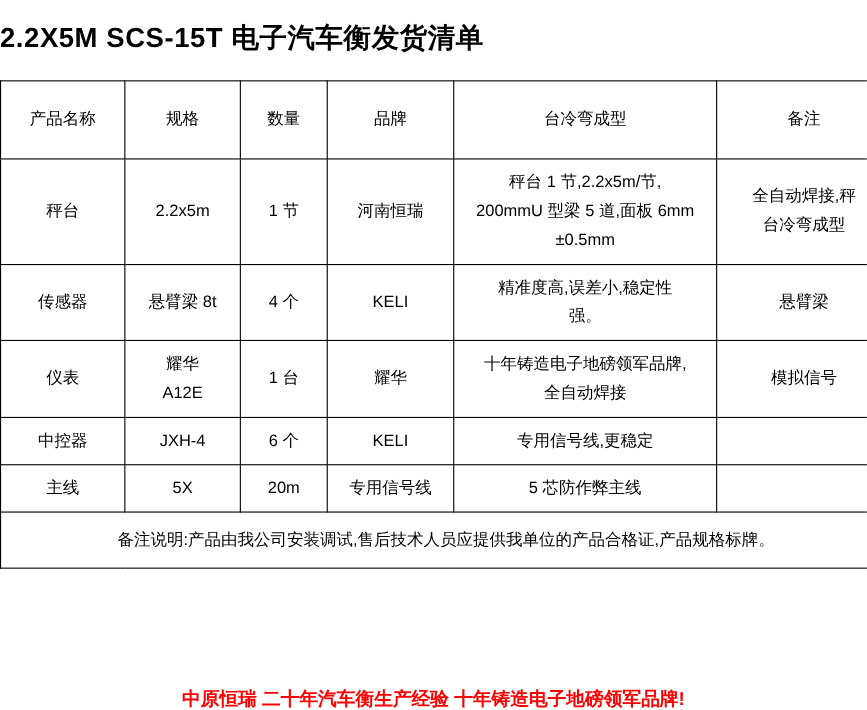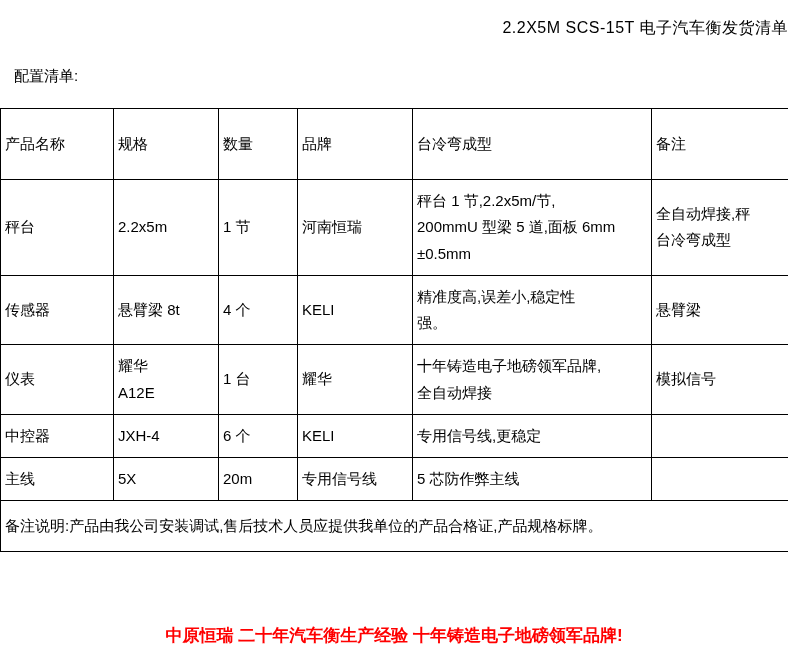--- a/index.html
+++ b/index.html
@@ -14,42 +14,43 @@
     color: #000000;
     overflow: hidden;
   }
   .page {
     position: relative;
     width: 788px;
     height: 645px;
     box-sizing: border-box;
   }
   .doc-title {
-    text-align: right;
-    font-size: 16px;
-    font-weight: normal;
+    text-align: left;
+    font-size: 25px;
+    font-weight: bold;
     letter-spacing: 0.5px;
     margin-top: 18px;
     margin-bottom: 0;
   }
   .section-label {
     font-size: 15px;
     margin-top: 28px;
     margin-left: 14px;
     margin-bottom: 0;
   }
   table.spec {
     border-collapse: collapse;
     margin: 22px auto 0 auto;
     width: 756px;
     table-layout: fixed;
   }
   table.spec td {
     border: 1px solid #000000;
     font-size: 15px;
+    text-align: center;
     vertical-align: middle;
     padding: 8px 4px;
     line-height: 1.75;
   }
   table.spec tr.head td {
     height: 54px;
   }
   td.c0 { width: 104px; }
   td.c1 { width: 96px; }
   td.c2 { width: 70px; }
@@ -75,21 +76,20 @@
     color: #ff0000;
   }
 </style>
 </head>
 <body>
 
 <div class="page">
 
   <div class="doc-title">2.2X5M SCS-15T 电子汽车衡发货清单</div>
 
-  <div class="section-label">配置清单:</div>
 
   <table class="spec">
     <tbody>
       <tr class="head">
         <td class="c0">产品名称</td>
         <td class="c1">规格</td>
         <td class="c2">数量</td>
         <td class="c3">品牌</td>
         <td class="c4">台冷弯成型</td>
         <td class="c5">备注</td>

